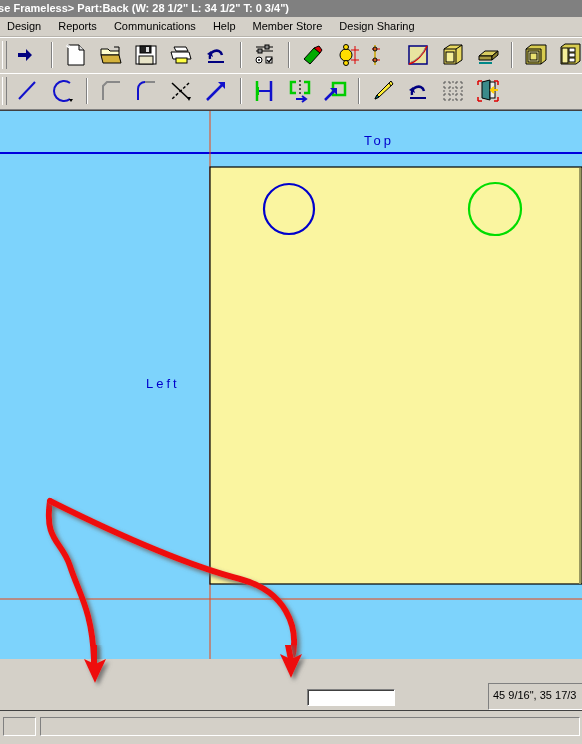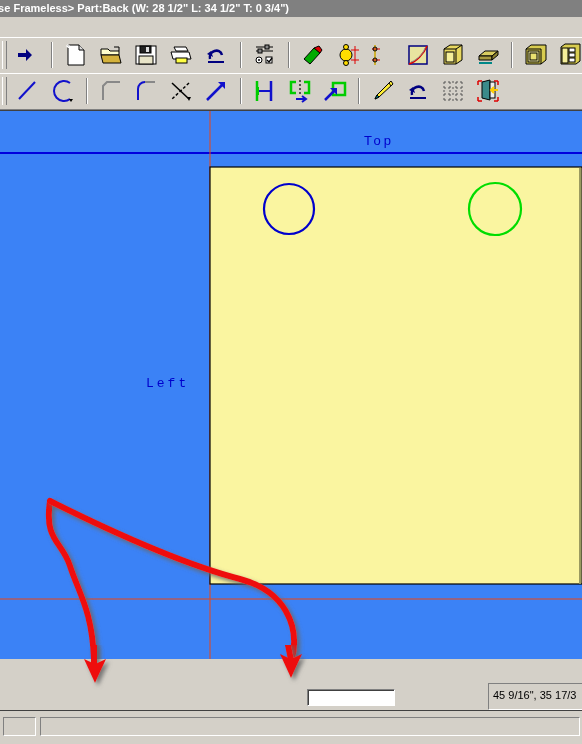--- a/index.html
+++ b/index.html
@@ -57,21 +57,21 @@
     display:inline-block;vertical-align:top;
     width:30px;height:30px;margin:2px 1px 0 1px;
     position:relative;
     cursor:default;
   }
   .tbtn svg{position:absolute;left:3px;top:3px;}
 
   
   .canvas{
     position:absolute;left:0;top:110px;width:582px;height:548px;
-    background:#3b82f6;
+    background:#7dd3fc;
     border-top:1px solid #404040;
     overflow:hidden;
   }
   .canvas svg{display:block;}
 
   
   .promptbar{
     position:absolute;left:0;top:659px;width:582px;height:50px;
     background:#d4d0c8;
     border-top:1px solid #ffffff;
@@ -122,20 +122,28 @@
 </style>
 </head>
 <body>
 
 <div id="app">
 
   <div class="titlebar">
     <span class="ttext">ase Frameless&gt; Part:Back (W: 28 1/2" L: 34 1/2" T: 0 3/4")</span>
   </div>
 
+  <div class="menubar">
+    <span class="menuitem">Design</span>
+    <span class="menuitem">Reports</span>
+    <span class="menuitem">Communications</span>
+    <span class="menuitem">Help</span>
+    <span class="menuitem">Member Store</span>
+    <span class="menuitem">Design Sharing</span>
+  </div>
 
   <div class="toolbar row1">
     <span class="tgrip"></span>
     <span class="tbtn">
       <svg width="24" height="24" viewBox="0 0 24 24">
         <path d="M2 10 L10 10 L10 6 L16 12 L10 18 L10 14 L2 14 Z" fill="#000080"></path>
       </svg>
     </span>
     <span class="tsep"></span>
 
@@ -379,21 +387,21 @@
 
       <g filter="url(#sh)">
         <path d="M50 390 C 44 430, 62 430, 70 455 C 80 485, 92 500, 94 548" stroke="#ee1111" stroke-width="6" fill="none" stroke-linecap="round"></path>
       </g>
       <g filter="url(#sh)">
         <path d="M50 390 C 120 425, 190 455, 240 468 C 285 480, 300 515, 292 548" stroke="#ee1111" stroke-width="6" fill="none" stroke-linecap="round"></path>
       </g>
     </svg>
 
     <span class="label-top" style="left:364px;top:22px;">Top</span>
-    <span class="label-top" style="left:146px;top:265px;font-family:Liberation Mono, monospace;">Left</span>
+    <span class="label-top" style="left:146px;top:265px;">Left</span>
   </div>
 
 
   <svg style="position:absolute;left:0;top:645px;width:582px;height:50px;">
     <g filter="url(#sh2)">
       <defs>
         <filter id="sh2" x="-50%" y="-50%" width="220%" height="220%">
           <feDropShadow dx="3" dy="3" stdDeviation="2" flood-color="#666666" flood-opacity="0.85"></feDropShadow>
         </filter>
       </defs>

